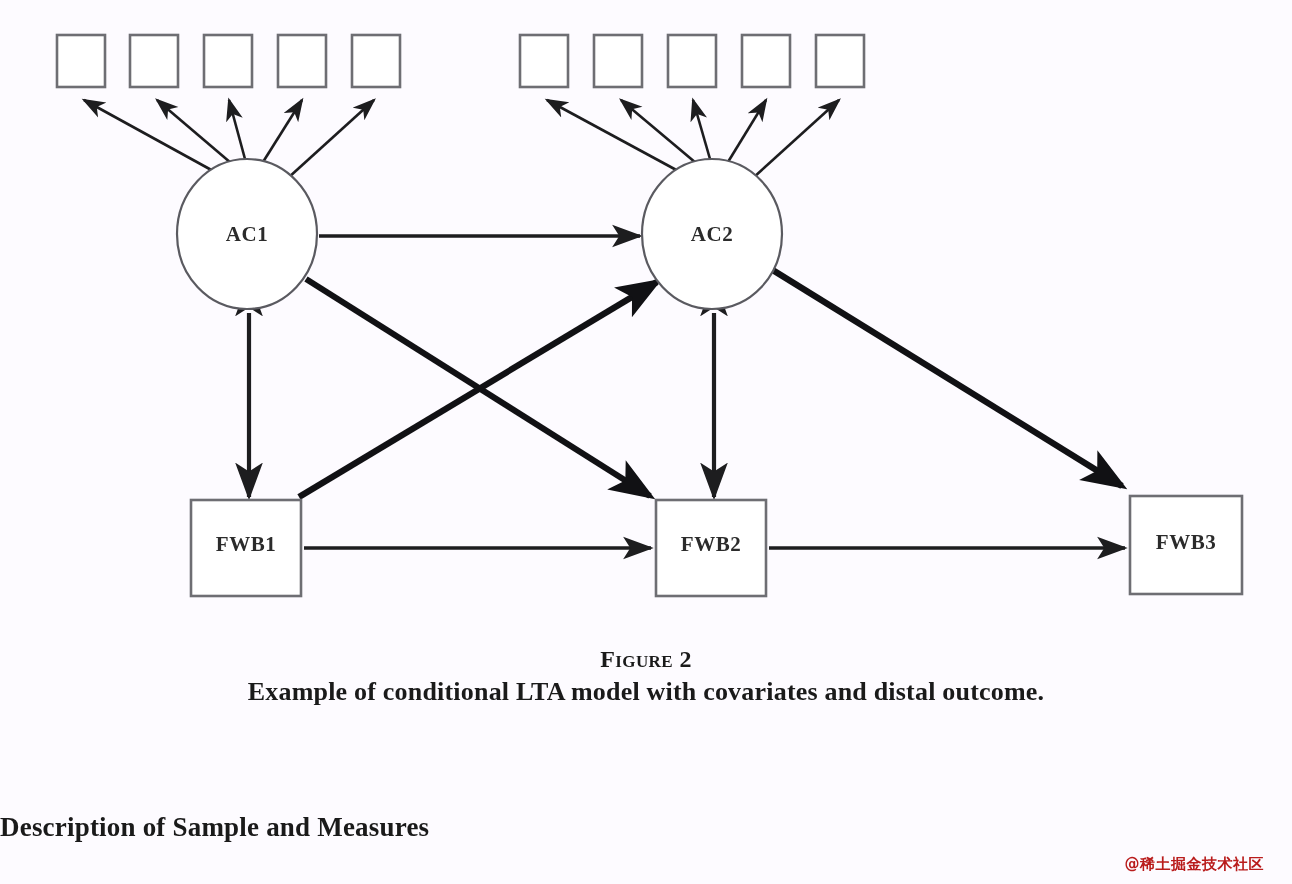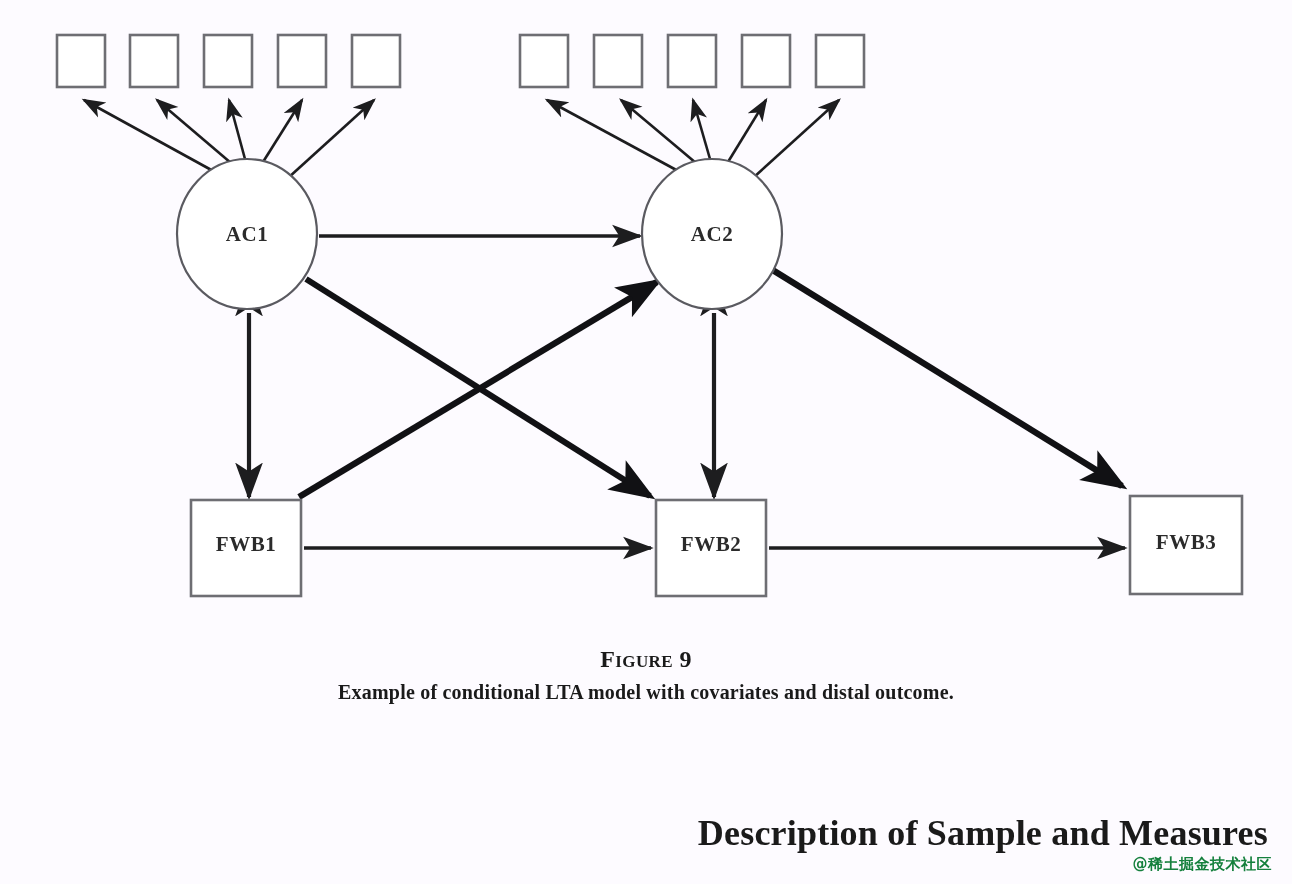--- a/index.html
+++ b/index.html
@@ -57,43 +57,43 @@
   }
   .caption-figure-no {
     font-family: "Liberation Serif", "DejaVu Serif", serif;
     font-size: 24px;
     font-variant: small-caps;
     letter-spacing: 0.4px;
     line-height: 30px;
   }
   .caption-text {
     font-family: "Liberation Serif", "DejaVu Serif", serif;
-    font-size: 20px;
+    font-size: 26px;
     line-height: 36px;
     letter-spacing: 0.2px;
     white-space: nowrap;
   }
   .section-heading {
     position: absolute;
     left: 0;
     top: 812px;
     width: 1268px;
-    text-align: right;
-    font-family: "Liberation Serif", "DejaVu Serif", serif;
-    font-size: 36px;
+    text-align: left;
+    font-family: "Liberation Serif", "DejaVu Serif", serif;
+    font-size: 27px;
     color: #1a1a1a;
     letter-spacing: 0.2px;
   }
   .watermark {
     position: absolute;
-    right: 20px;
+    right: 28px;
     bottom: 10px;
     font-family: "DejaVu Sans", "Liberation Sans", sans-serif;
     font-size: 15px;
-    color: #15803d;
+    color: #b91c1c;
     letter-spacing: 0.5px;
     user-select: none;
   }
 </style>
 </head>
 <body>
 
 <div id="figure-root">
 
   <svg class="diagram" viewBox="0 0 1292 884">
@@ -183,21 +183,21 @@
       <text class="box-label" x="711" y="546">FWB2</text>
     </g>
 
     <g>
       <rect x="1130" y="496" width="112" height="98" fill="#ffffff" stroke="#6e6e73" stroke-width="2.6"></rect>
       <text class="box-label" x="1186" y="544">FWB3</text>
     </g>
   </svg>
 
   <div class="caption-block">
-    <div class="caption-figure-no">Figure 9</div>
+    <div class="caption-figure-no">Figure 2</div>
     <div class="caption-text">Example of conditional LTA model with covariates and distal outcome.</div>
   </div>
 
   <div class="section-heading">Description of Sample and Measures</div>
 
   <div class="watermark">@稀土掘金技术社区</div>
 
 </div>
 
 </body></html>

